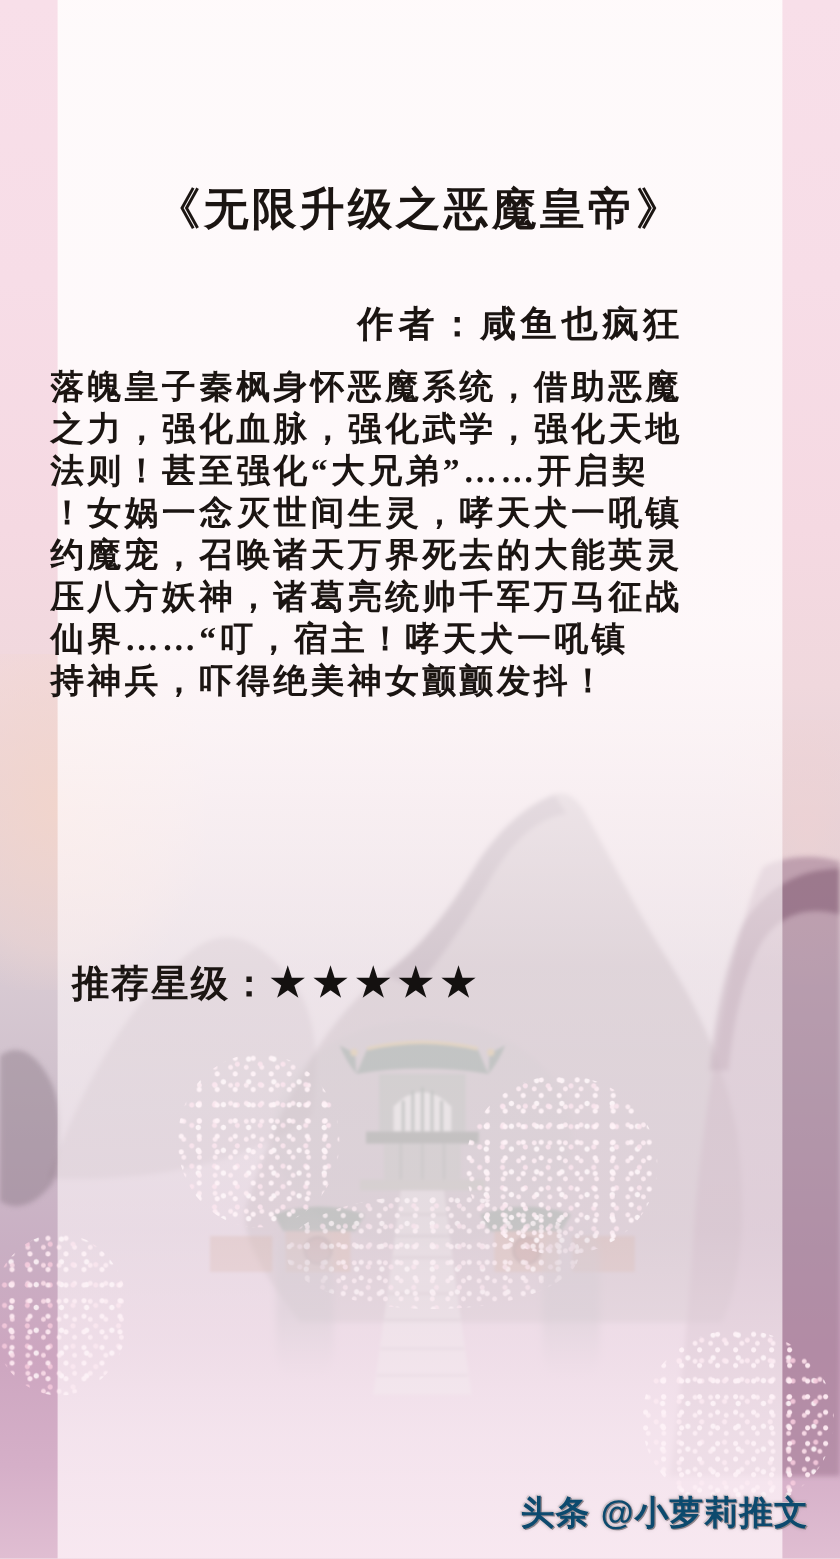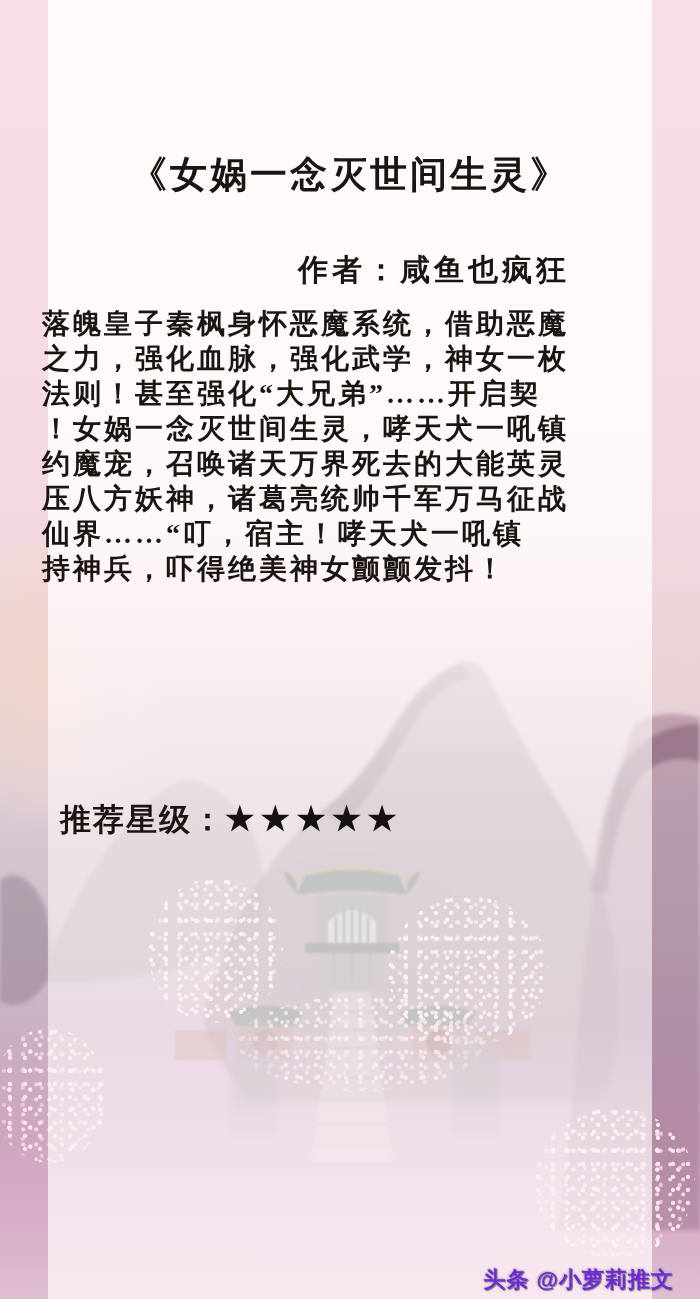--- a/index.html
+++ b/index.html
@@ -76,23 +76,23 @@
   .synopsis{position:absolute;top:306px;left:42px;width:616px;}
   .syn-line{
     font-size:28px;line-height:35px;letter-spacing:3px;white-space:nowrap;
   }
   .rating{
     position:absolute;top:799px;left:60px;font-size:31px;letter-spacing:2px;
   }
   .stars{font-size:33px;letter-spacing:6px;color:#141110;}
   
   .watermark{
-    position:absolute;right:26px;bottom:4px;
+    position:absolute;right:26px;bottom:19px;
     font-family:"Liberation Sans","DejaVu Sans",sans-serif;
-    font-weight:700;font-size:22px;letter-spacing:1px;color:#6d28d9;
+    font-weight:700;font-size:28px;letter-spacing:1px;color:#0c4a6e;
     text-shadow:1px 1px 0 #8f8389, -1px -1px 0 #cfc4ca, 0 0 3px rgba(92,82,88,0.55);
   }
 </style>
 </head>
 <body>
 
 <div class="page">
 
   <div class="art">
     <div class="art-base"></div>
@@ -161,26 +161,26 @@
     <div class="blossom b3"></div>
     <div class="blossom b4"></div>
     <div class="blossom b5"></div>
     <div class="statue statue-left"></div>
     <div class="statue statue-right"></div>
   </div>
 
   <div class="panel"></div>
 
   <div class="content">
-    <h1 class="title">《女娲一念灭世间生灵》</h1>
+    <h1 class="title">《无限升级之恶魔皇帝》</h1>
     <div class="author">作者：咸鱼也疯狂</div>
 
     <div class="synopsis">
       <div class="syn-line">落魄皇子秦枫身怀恶魔系统，借助恶魔</div>
-      <div class="syn-line">之力，强化血脉，强化武学，神女一枚</div>
+      <div class="syn-line">之力，强化血脉，强化武学，强化天地</div>
       <div class="syn-line">法则！甚至强化“大兄弟”……开启契</div>
       <div class="syn-line">！女娲一念灭世间生灵，哮天犬一吼镇</div>
       <div class="syn-line">约魔宠，召唤诸天万界死去的大能英灵</div>
       <div class="syn-line">压八方妖神，诸葛亮统帅千军万马征战</div>
       <div class="syn-line">仙界……“叮，宿主！哮天犬一吼镇</div>
       <div class="syn-line">持神兵，吓得绝美神女颤颤发抖！</div>
     </div>
 
     <div class="rating">
       <span>推荐星级：</span><span class="stars">★★★★★</span>

